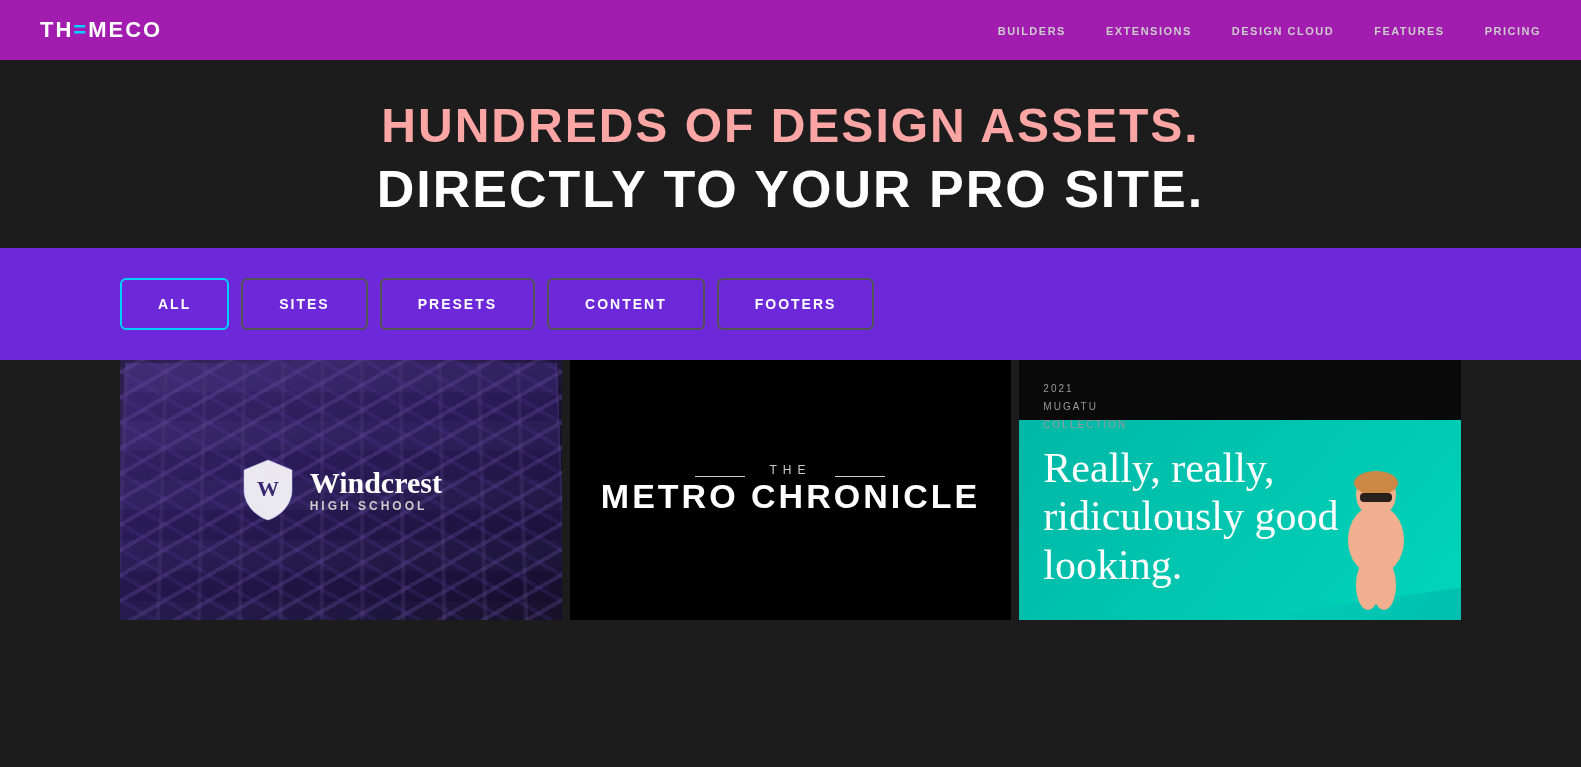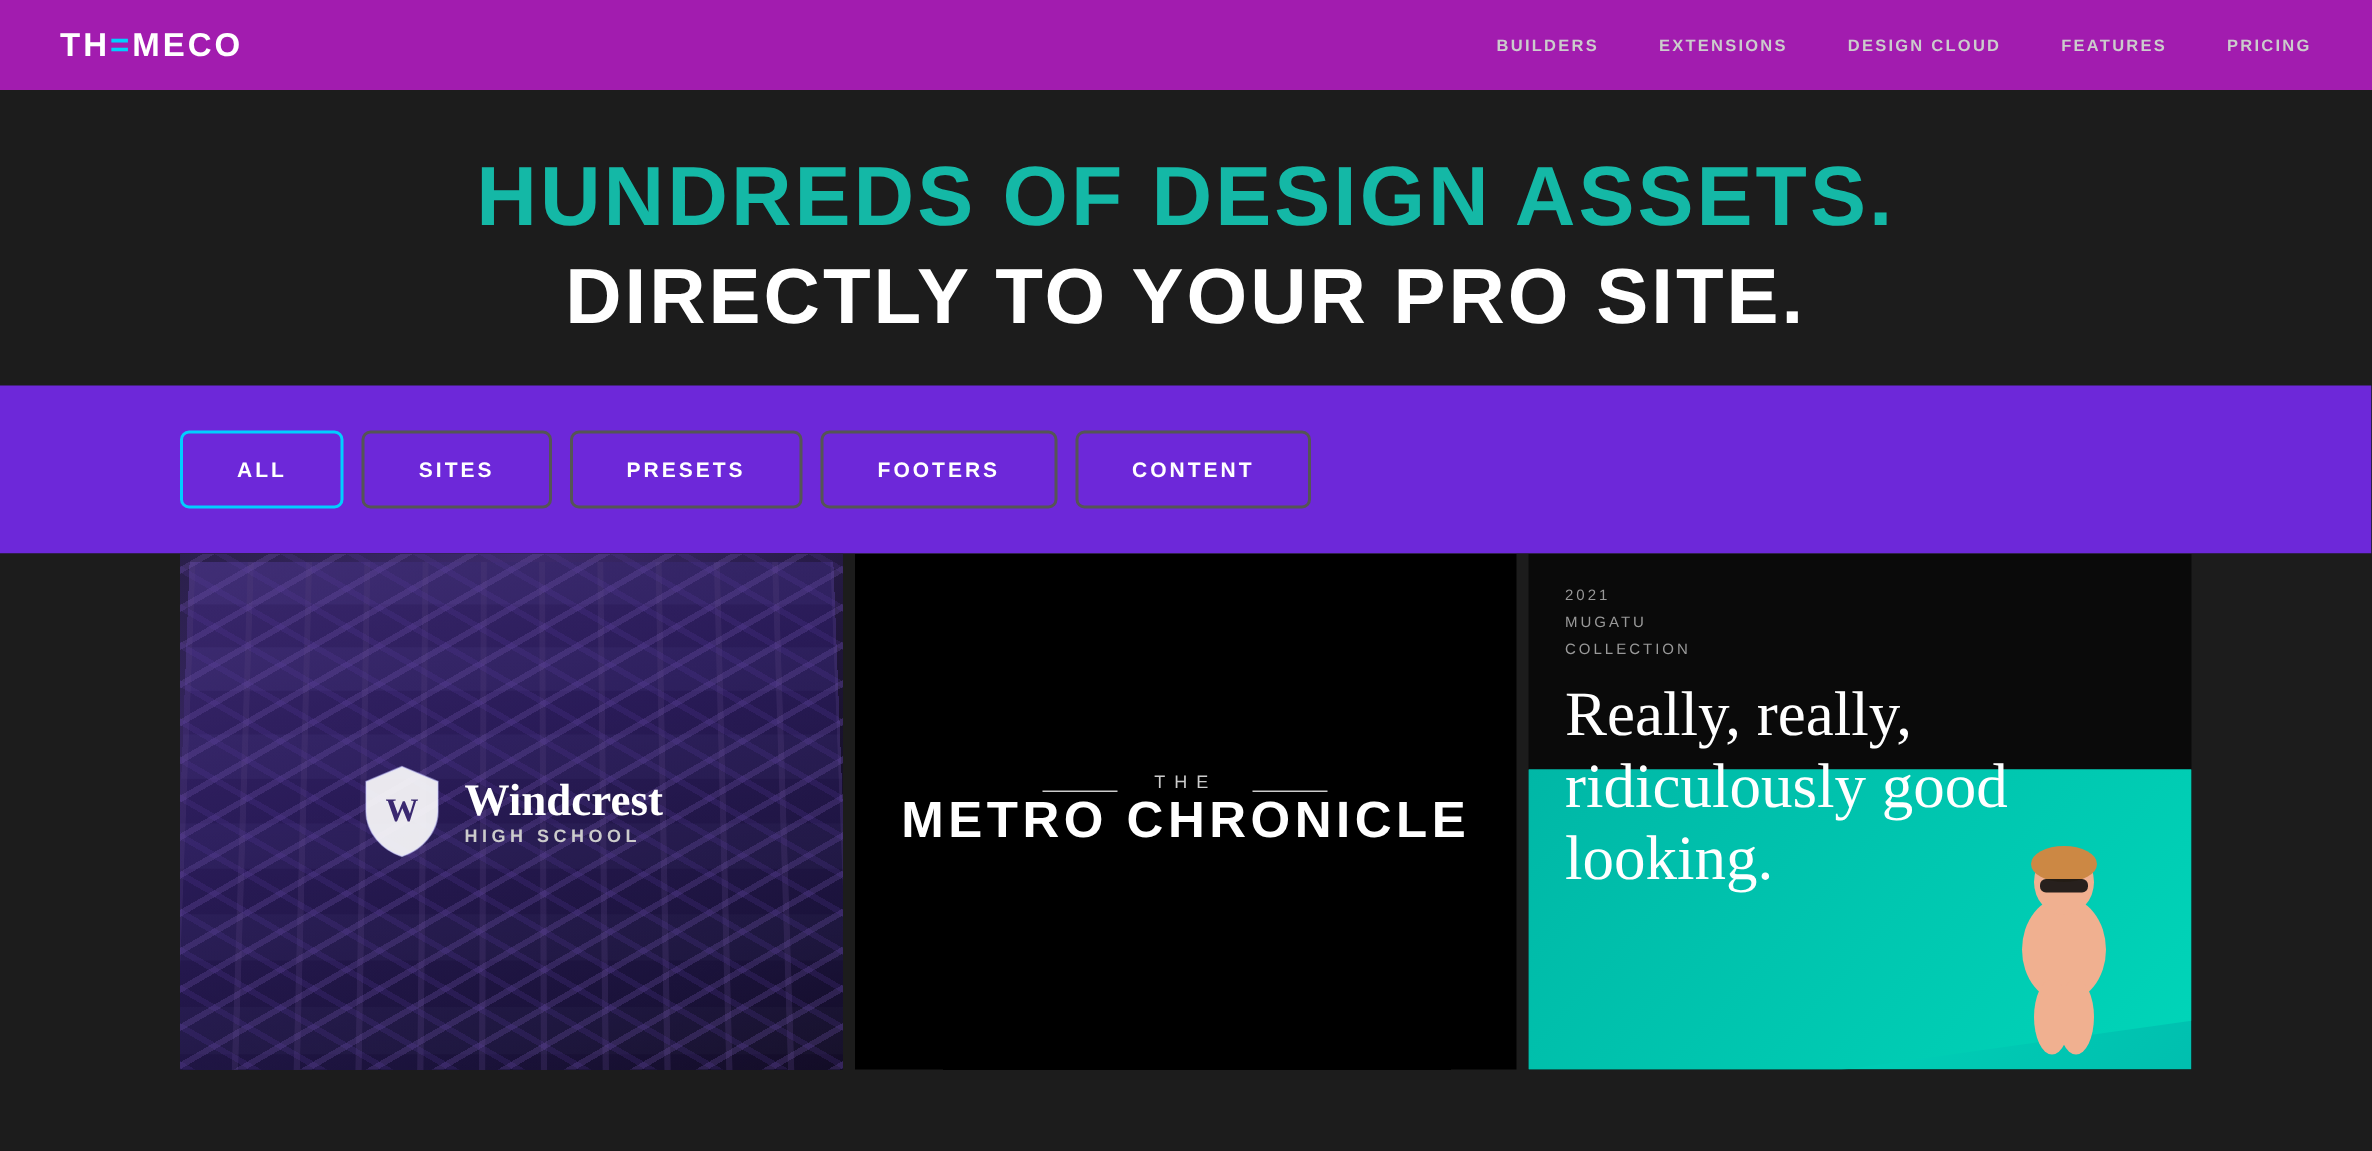--- a/index.html
+++ b/index.html
@@ -67,23 +67,23 @@
     }
 
     
     .hero {
       text-align: center;
       padding: 40px 40px 30px;
       background-color: #1c1c1c;
     }
 
     .hero-subtitle {
-      font-size: 56px;
+      font-size: 48px;
       font-weight: 900;
-      color: #14b8a6;
+      color: #fca5a5;
       text-transform: uppercase;
       letter-spacing: 2px;
       line-height: 1.1;
       margin-bottom: 8px;
     }
 
     .hero-title {
       font-size: 52px;
       font-weight: 900;
       color: #ffffff;
@@ -124,21 +124,21 @@
     .cards-grid {
       display: grid;
       grid-template-columns: repeat(3, 1fr);
       gap: 8px;
       padding: 0 120px 40px;
       background-color: #1c1c1c;
     }
 
     .card {
       position: relative;
-      height: 344px;
+      height: 260px;
       overflow: hidden;
       cursor: pointer;
     }
 
     
     .card-1 {
       background: linear-gradient(135deg, #2a1f4a 0%, #3d2a6e 30%, #1a1230 70%, #0d0a1a 100%);
     }
 
     .card-1-inner {
@@ -389,22 +389,22 @@
 
   <div class="hero">
     <div class="hero-subtitle">HUNDREDS OF DESIGN ASSETS.</div>
     <div class="hero-title">DIRECTLY TO YOUR PRO SITE.</div>
   </div>
 
   <div class="filter-bar">
     <button class="filter-btn active">ALL</button>
     <button class="filter-btn">SITES</button>
     <button class="filter-btn">PRESETS</button>
+    <button class="filter-btn">CONTENT</button>
     <button class="filter-btn">FOOTERS</button>
-    <button class="filter-btn">CONTENT</button>
   </div>
 
   <div class="cards-grid">
 
     <div class="card card-1">
       <div class="card-1-inner">
         <div class="bookshelf-bg"></div>
         <div class="arch-lines"></div>
         <div class="card-1-logo">
 

